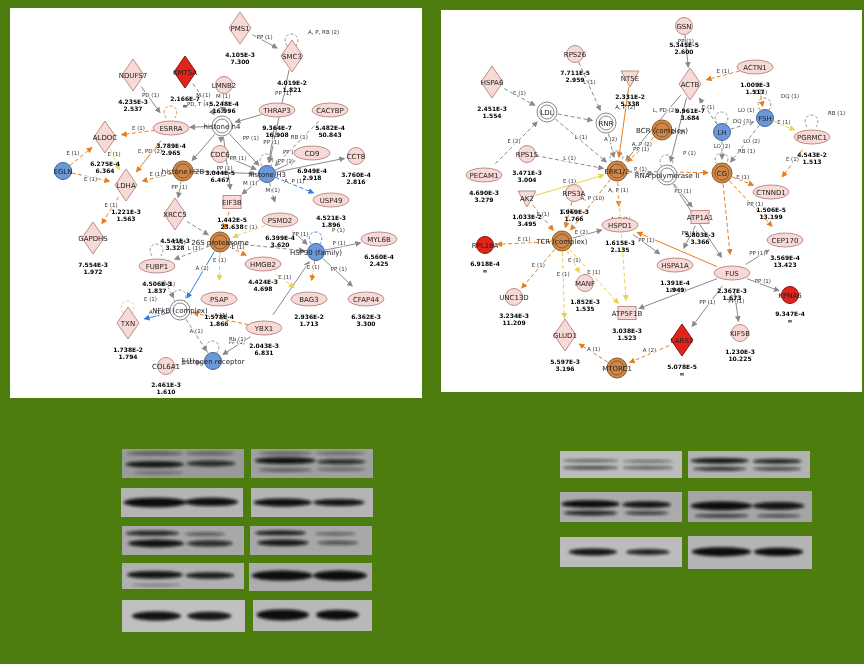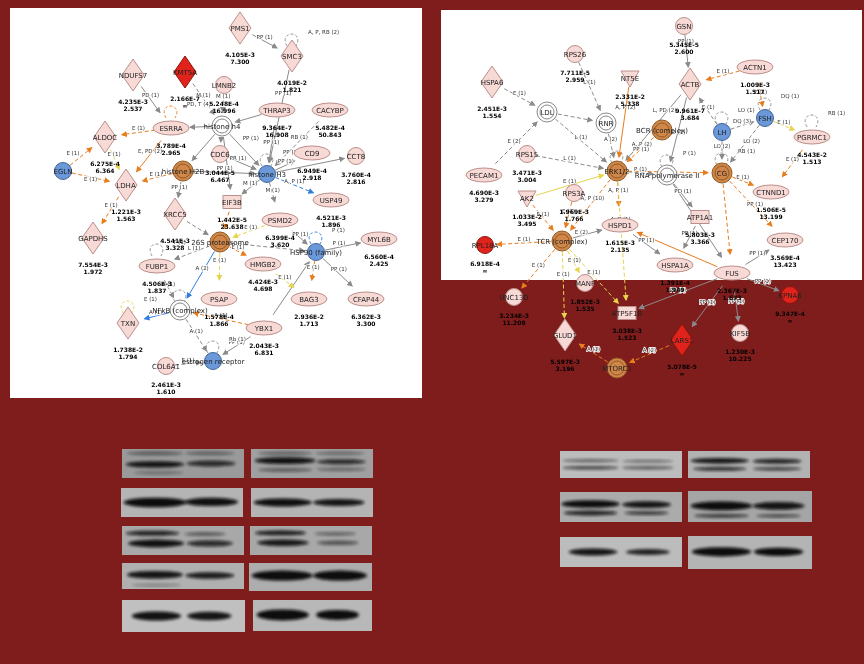--- a/index.html
+++ b/index.html
@@ -1,16 +1,16 @@
 <!DOCTYPE html>
 <html><head>
 <meta charset="utf-8">
 <style>
   html,body{margin:0;padding:0;background:#000;}
-  #figure{position:relative;width:864px;height:664px;background:#7f1d1d;overflow:hidden;
+  #figure{position:relative;width:864px;height:664px;background:#4d7c0f;overflow:hidden;
           font-family:"DejaVu Sans",sans-serif;}
   .panel{position:absolute;background:#fff;}
   .panel svg{display:block;font-family:"DejaVu Sans",sans-serif;}
   #blots-svg{position:absolute;left:0;top:0;width:864px;height:664px;pointer-events:none;}
   .node-label{fill:#222;font-size:7px;}
   .node-value{fill:#000;font-size:6px;font-weight:bold;}
   .edge-label{fill:#333;font-size:5.5px;paint-order:stroke;stroke:#ffffff;stroke-width:1.6px;}
 </style>
 </head>
 <body>
@@ -332,21 +332,21 @@
           </g>
           <g>
             <circle cx="156" cy="358" r="8.5" fill="#f7d9d6" stroke="#bc8f8a"></circle>
             <text x="156" y="360.5" class="node-label" text-anchor="middle">COL6A1</text>
             <text x="156" y="379" class="node-value" text-anchor="middle">2.461E-3</text>
             <text x="156" y="386" class="node-value" text-anchor="middle">1.610</text>
           </g>
         </g>
       </svg>
     </div>
-  <div class="panel" style="left: 441px; top: 10px; width: 421px; height: 270px;">
+  <div class="panel" style="left: 441px; top: 10px; width: 421px; height: 382px;">
       <svg width="421" height="382" viewBox="0 0 421 382">
         <defs>
           <marker id="m1gray" markerWidth="6" markerHeight="6" refX="5" refY="3" orient="auto" markerUnits="userSpaceOnUse">
             <path d="M0,0 L6,3 L0,6 Z" fill="#8a8a8a"></path>
           </marker>
           <marker id="m1orange" markerWidth="6" markerHeight="6" refX="5" refY="3" orient="auto" markerUnits="userSpaceOnUse">
             <path d="M0,0 L6,3 L0,6 Z" fill="#e87d1e"></path>
           </marker>
           <marker id="m1yellow" markerWidth="6" markerHeight="6" refX="5" refY="3" orient="auto" markerUnits="userSpaceOnUse">
             <path d="M0,0 L6,3 L0,6 Z" fill="#e6d44a"></path>

